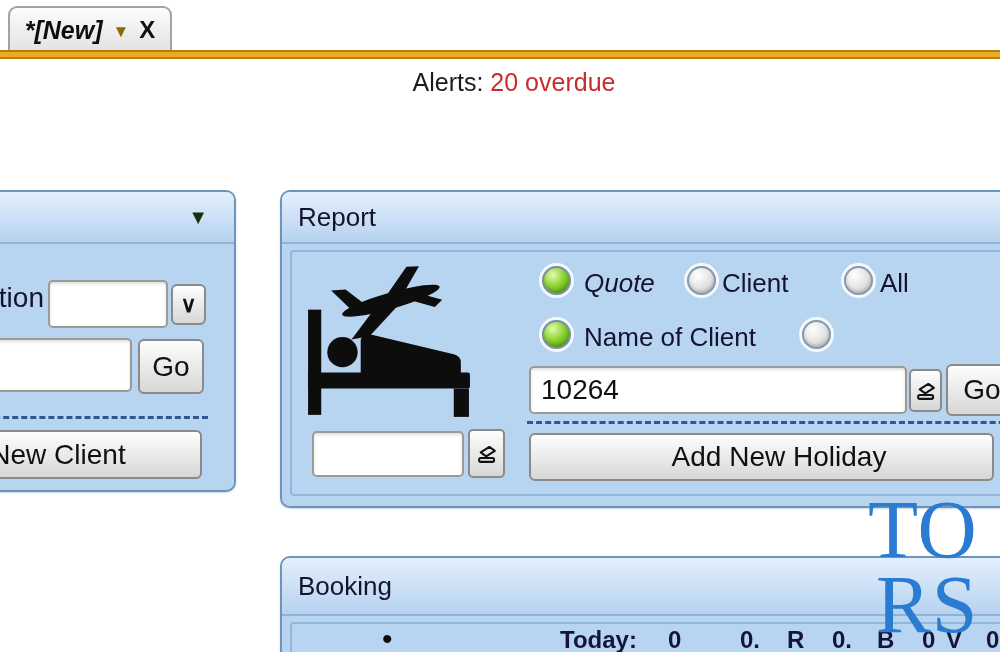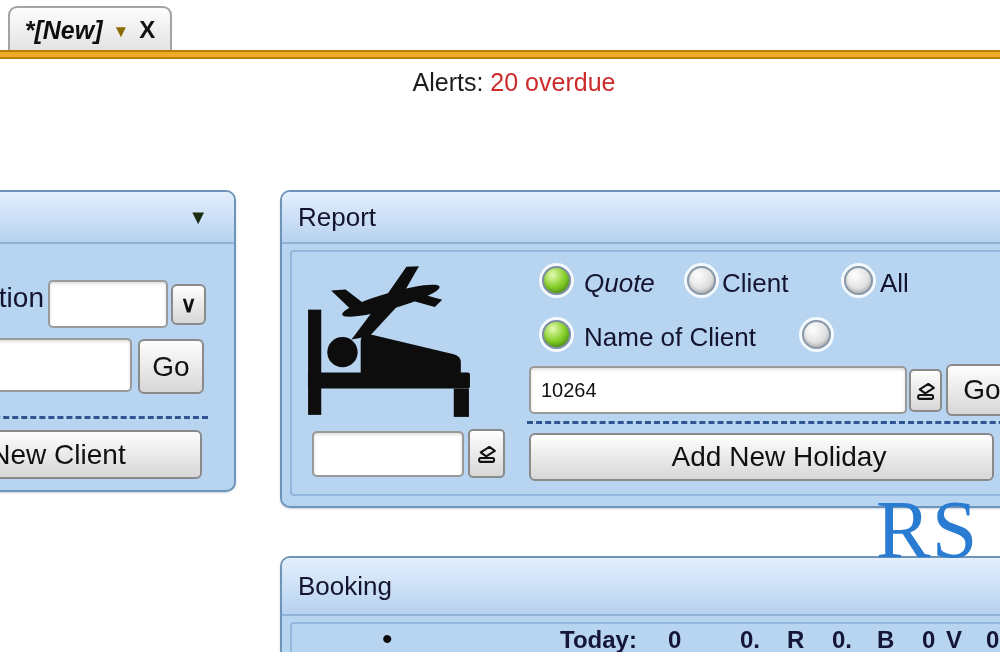--- a/index.html
+++ b/index.html
@@ -32,21 +32,21 @@
                   display:flex; align-items:center; padding:0 16px;
                   font-size:26px; font-weight:500; color:#14142e; }
   .panel-body { position:relative; width:100%; height:calc(100% - 54px); background:#b7d4f1; }
   .inner-box { position:absolute; left:8px; top:6px; right:8px; bottom:8px;
                border:2px solid #93b7dc; border-radius:4px; }
 
   .collapse-caret { position:absolute; right:26px; top:14px; color:#1c2b10; font-size:20px; }
 
   
   .txt { position:absolute; background:#fff; border:2px solid #9a9a9a; border-radius:5px;
-         font-size:20px; color:#111; padding:16px 10px;
+         font-size:28px; color:#111; padding:16px 10px;
          box-shadow:inset 0 2px 3px rgba(0,0,0,.12); outline:none; }
   .btn { position:absolute; background:linear-gradient(180deg,#fefefe,#ececec 45%,#d7d7d7);
          border:2px solid #8a8a8a; border-radius:6px; color:#101010;
          font-size:28px; font-family:"Liberation Sans",sans-serif;
          display:flex; align-items:center; justify-content:center; cursor:pointer; }
   .dashed { position:absolute; border-top:3px dashed #2f5690; height:0; }
 
   .radio { position:absolute; width:29px; height:29px; border-radius:50%;
            border:2px solid #8b9aa8;
            background:radial-gradient(circle at 35% 30%, #ffffff, #e2e2e2 55%, #bcbcbc);
@@ -184,16 +184,17 @@
       <span class="report-seg" style="left:505px; top:10px;">R</span>
       <span class="report-seg" style="left:550px; top:10px;">0.</span>
       <span class="report-seg" style="left:595px; top:10px;">B</span>
       <span class="report-seg" style="left:640px; top:10px;">0</span>
       <span class="report-seg" style="left:664px; top:10px;">V</span>
       <span class="report-seg" style="left:704px; top:10px;">0</span>
     </div>
   </div>
 
   <div class="watermark">
+    <div>TO</div>
     <div class="l2">RS</div>
   </div>
 
 </div>
 
 </body></html>

